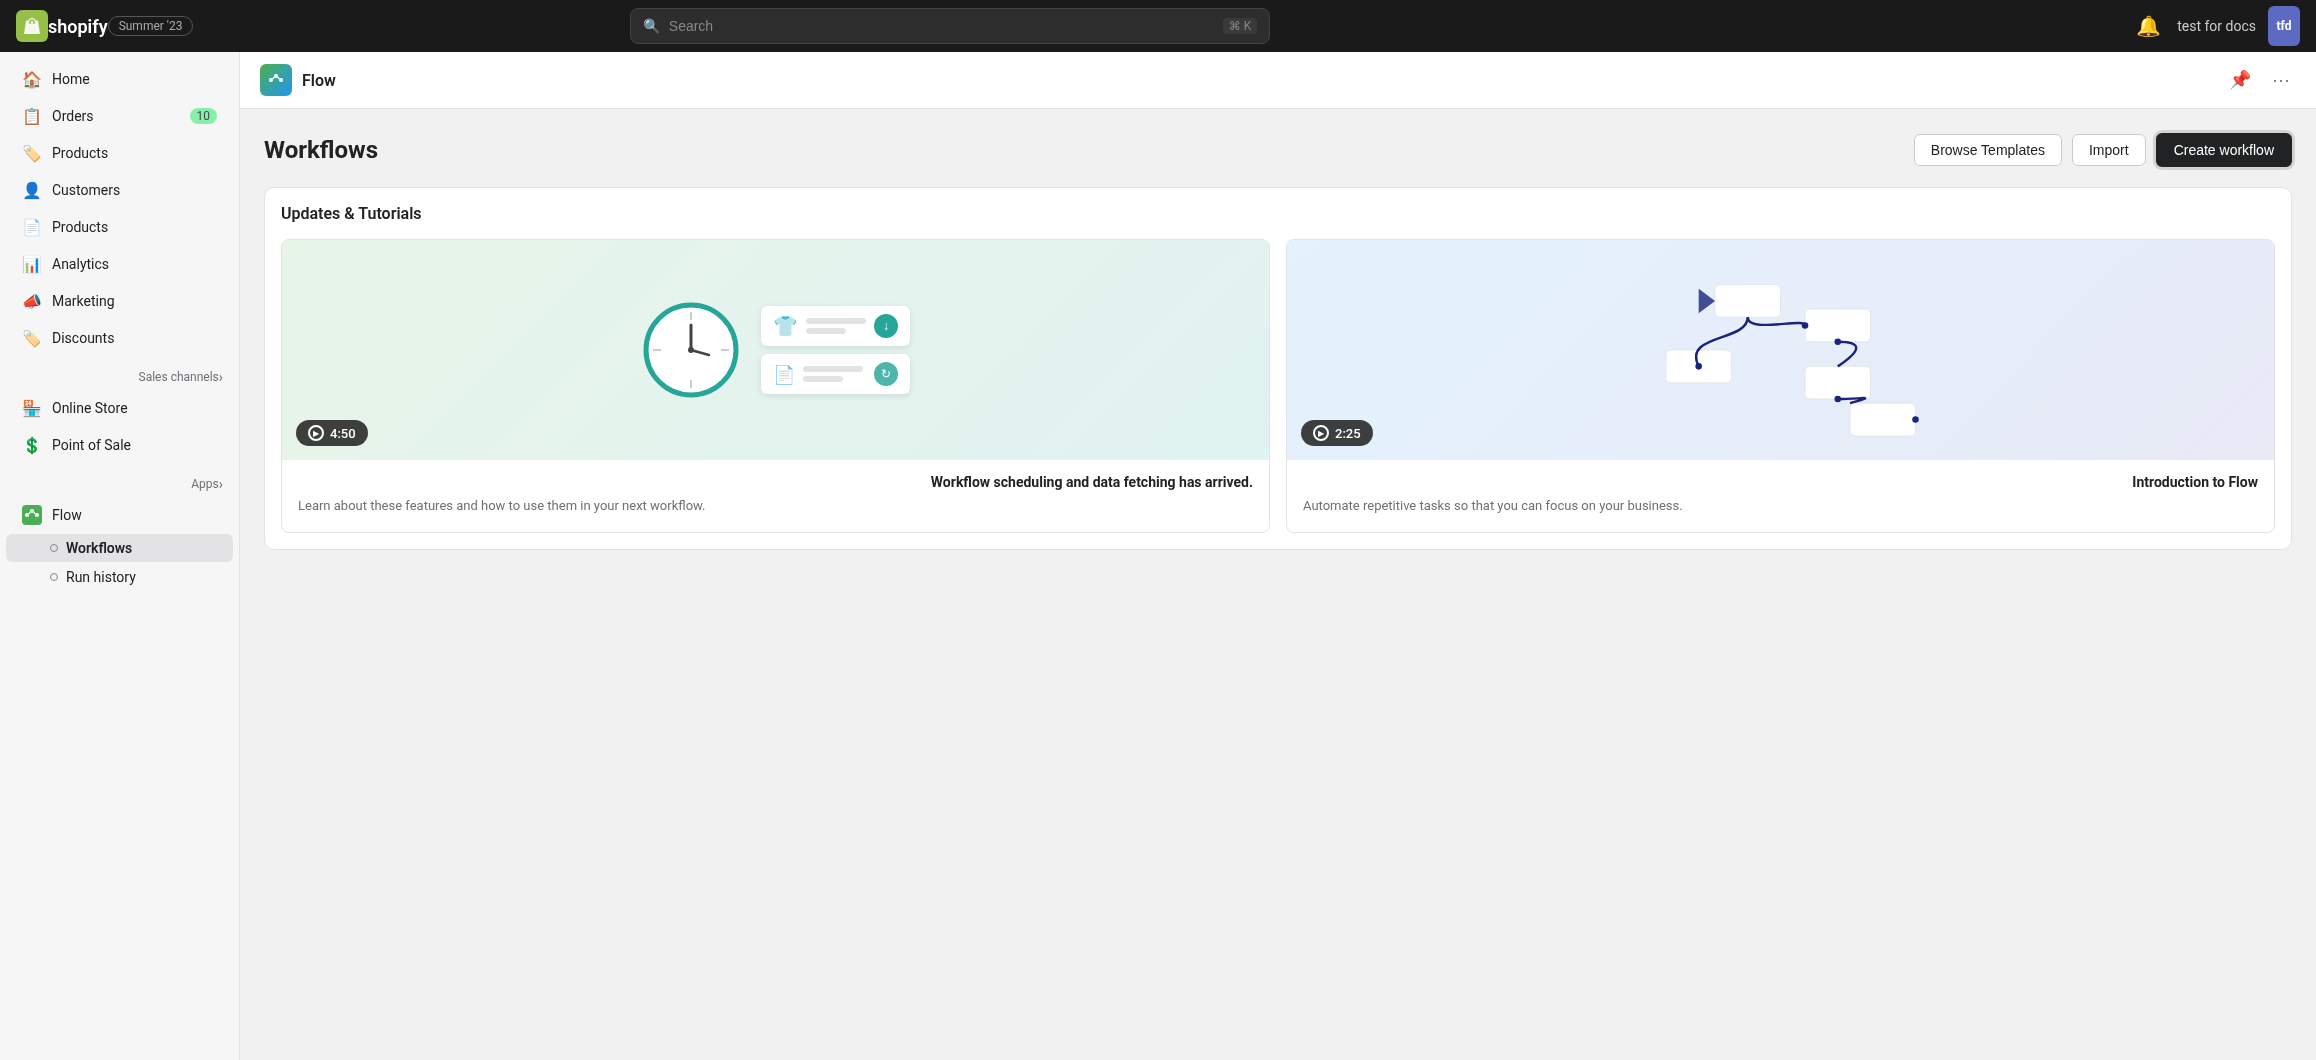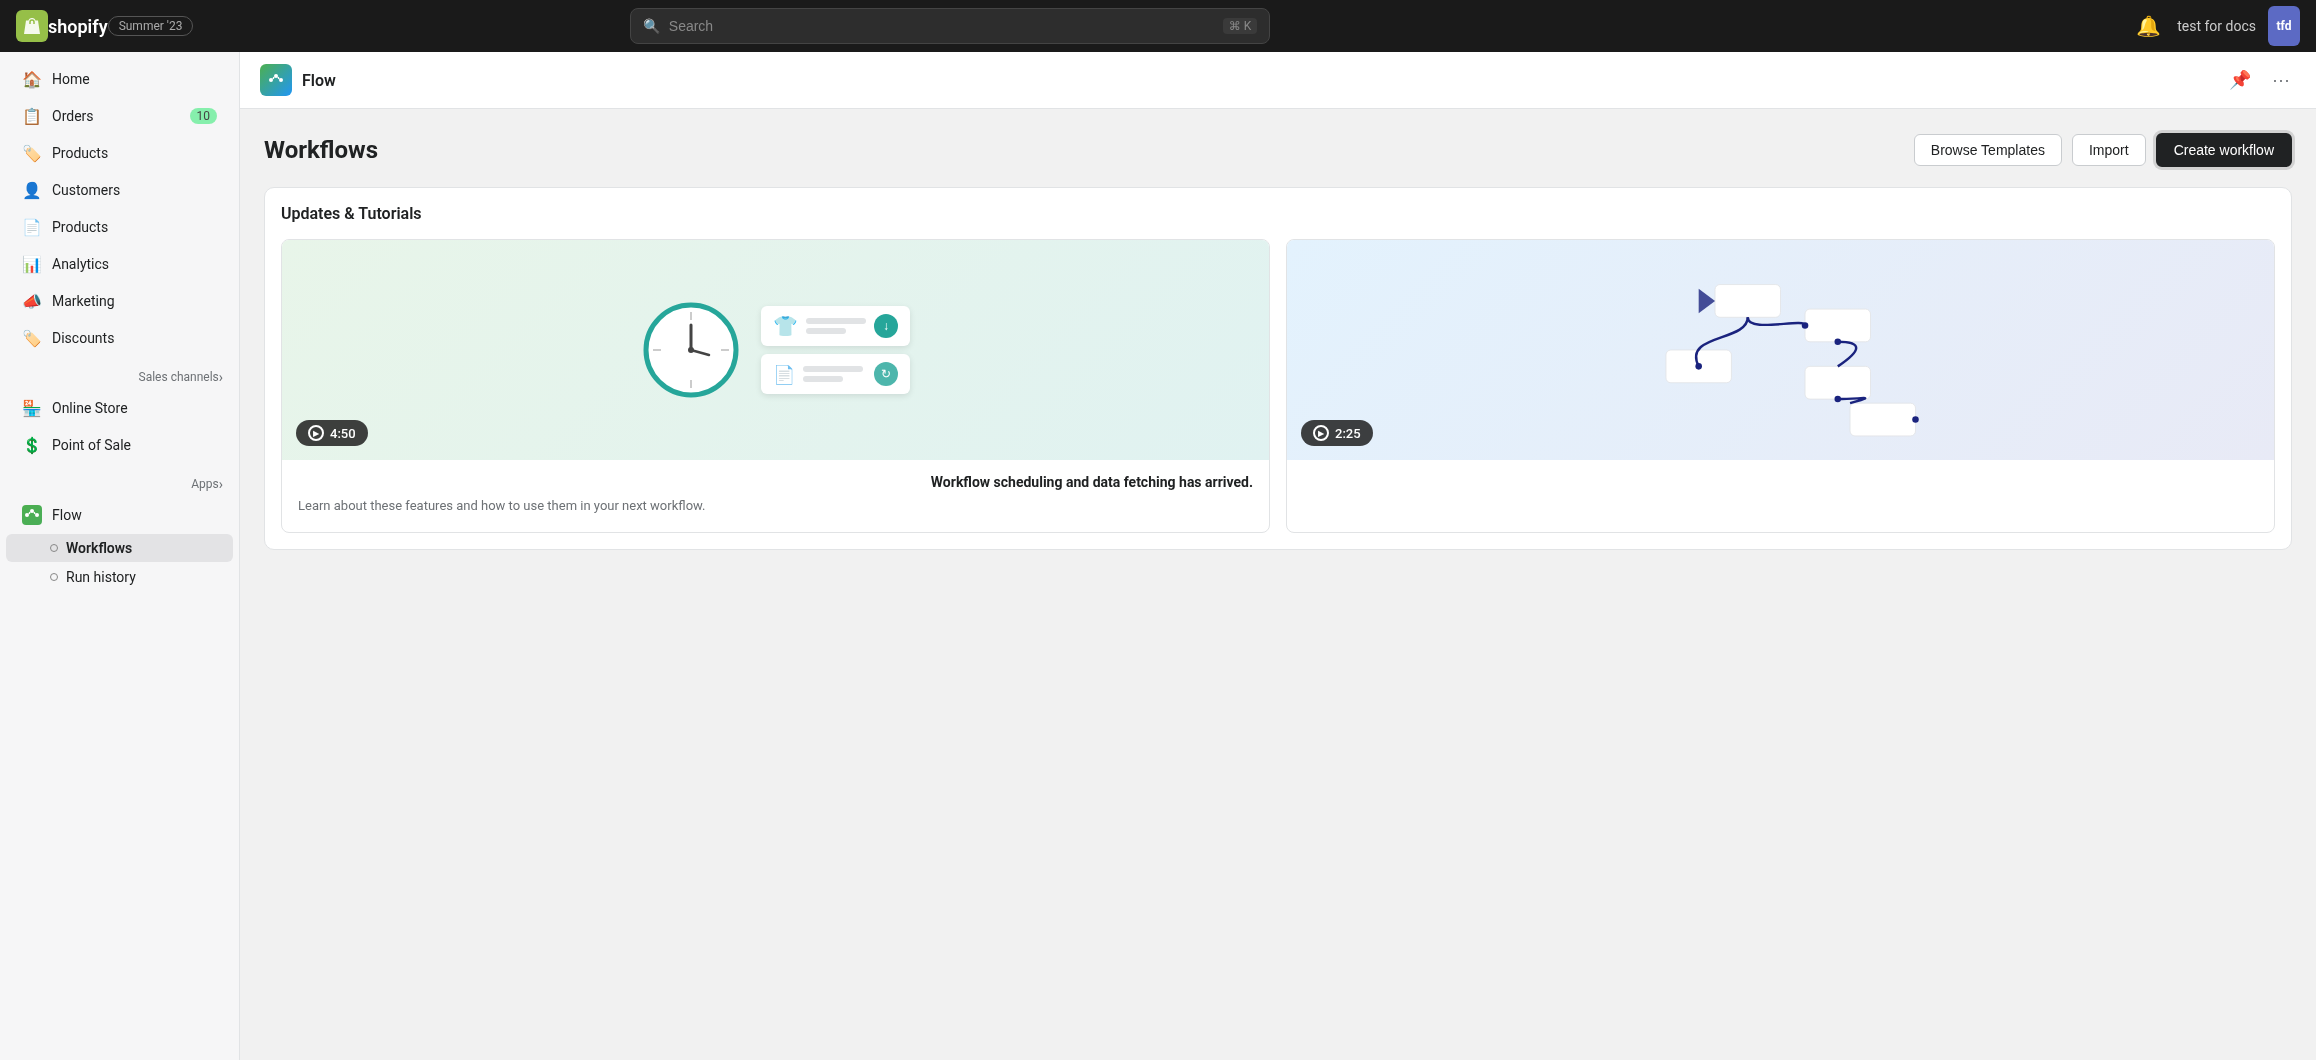--- a/index.html
+++ b/index.html
@@ -638,19 +638,23 @@
                 <circle cx="100" cy="130" r="4" fill="#1a237e"></circle>
                 <circle cx="270" cy="100" r="4" fill="#1a237e"></circle>
                 <circle cx="270" cy="170" r="4" fill="#1a237e"></circle>
                 <circle cx="365" cy="195" r="4" fill="#1a237e"></circle>
               </svg>
               <div class="play-badge">
                 <div class="play-icon">▶</div>
                 <span>2:25</span>
               </div>
             </div>
+            <div class="tutorial-body">
+              <div class="tutorial-heading">Introduction to Flow</div>
+              <div class="tutorial-desc">Automate repetitive tasks so that you can focus on your business.</div>
+            </div>
           </div>
 
         </div>
       </div>
     </div>
   </main>
 </div>
 
 </body></html>

